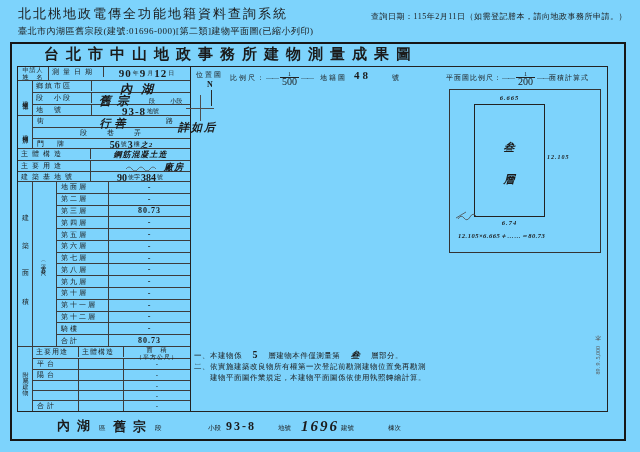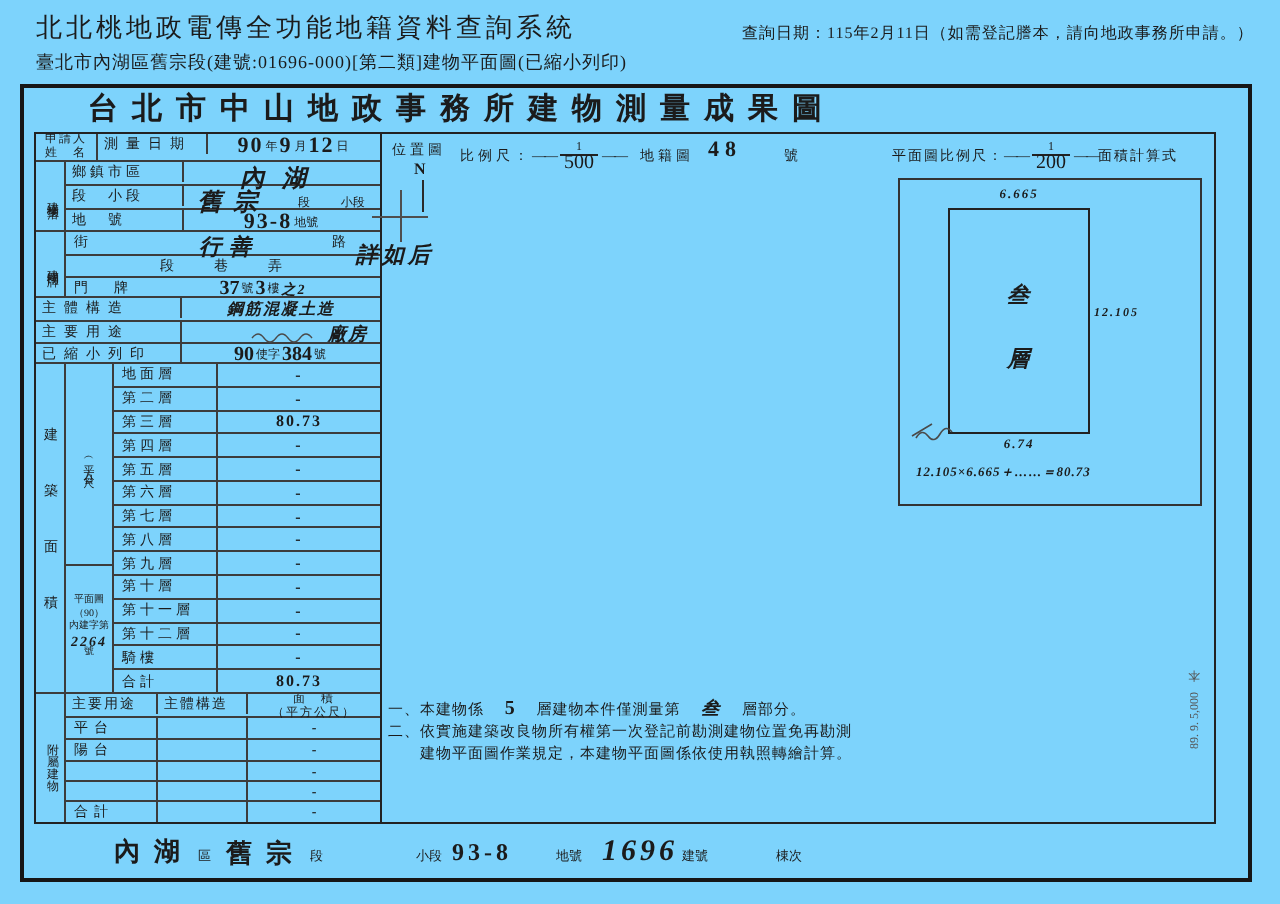--- a/index.html
+++ b/index.html
@@ -147,21 +147,21 @@
                 <span class="hw" style="font-size:11px;letter-spacing:4px">行善</span>
               </div>
             <div class="c" style="width:24px">路</div>
           </div>
           <div class="r" style="height:11px">
             <div class="c" style="flex:1;justify-content:space-around;letter-spacing:2px">段　　巷　　弄</div>
           </div>
           <div class="r" style="height:10px">
             <div class="c" style="width:40px;letter-spacing:3px;padding-left:4px">門　牌</div>
             <div class="c" style="flex:1;justify-content:center">
-              <span class="num-md">37</span>
+              <span class="num-md">56</span>
               <span class="unit">號</span>
               <span class="num-md">3</span>
               <span class="unit">樓</span>
               <span class="hw" style="font-size:7px">之2</span>
             </div>
           </div>
         </div>
       </div>
 
       <div class="r" style="height:12px">
@@ -173,44 +173,37 @@
       <div class="r" style="height:11px">
         <div class="c br lbl" style="width:73px">主要用途</div>
         <div class="c" style="flex:1;justify-content:flex-end;padding-right:6px">
           <svg width="40" height="8">
               <path d="M2 5 q3 -4 6 0 t6 0 t6 0 t6 0 t6 0" stroke="#4a4a4a" stroke-width=".7" fill="none"></path>
             </svg>
           <span class="hw" style="font-size:9px">廠房</span>
         </div>
       </div>
       <div class="r" style="height:10px">
-        <div class="c br lbl" style="width:73px">已縮小列印</div>
+        <div class="c br lbl" style="width:73px">建築基地號</div>
         <div class="c" style="flex:1;justify-content:center">
           <span class="num-md">90</span>
           <span class="unit">使字</span>
           <span class="num-md">384</span>
           <span class="unit">號</span>
         </div>
       </div>
 
       <div class="grp" style="height:165px">
         <div class="vstrip">
           <span class="vtext" style="font-size:7px;letter-spacing:28px">建築面積</span>
         </div>
         <div class="unitcol">
           <div class="sqm">
               <span class="vtext" style="font-size:5.5px;letter-spacing:2px">（平方公尺）</span>
             </div>
-          <div class="plan-no">
-            <span>平面圖</span>
-            <span>（90）</span>
-            <span>內建字第</span>
-            <span class="hw" style="font-size:7px">2264</span>
-            <span>號</span>
-          </div>
         </div>
         <div class="floors-rows">
 
             <div class="frow">
               <span class="flab">地面層</span>
               <span class="fval">-</span>
             </div>
 
             <div class="frow">
               <span class="flab">第二層</span>

